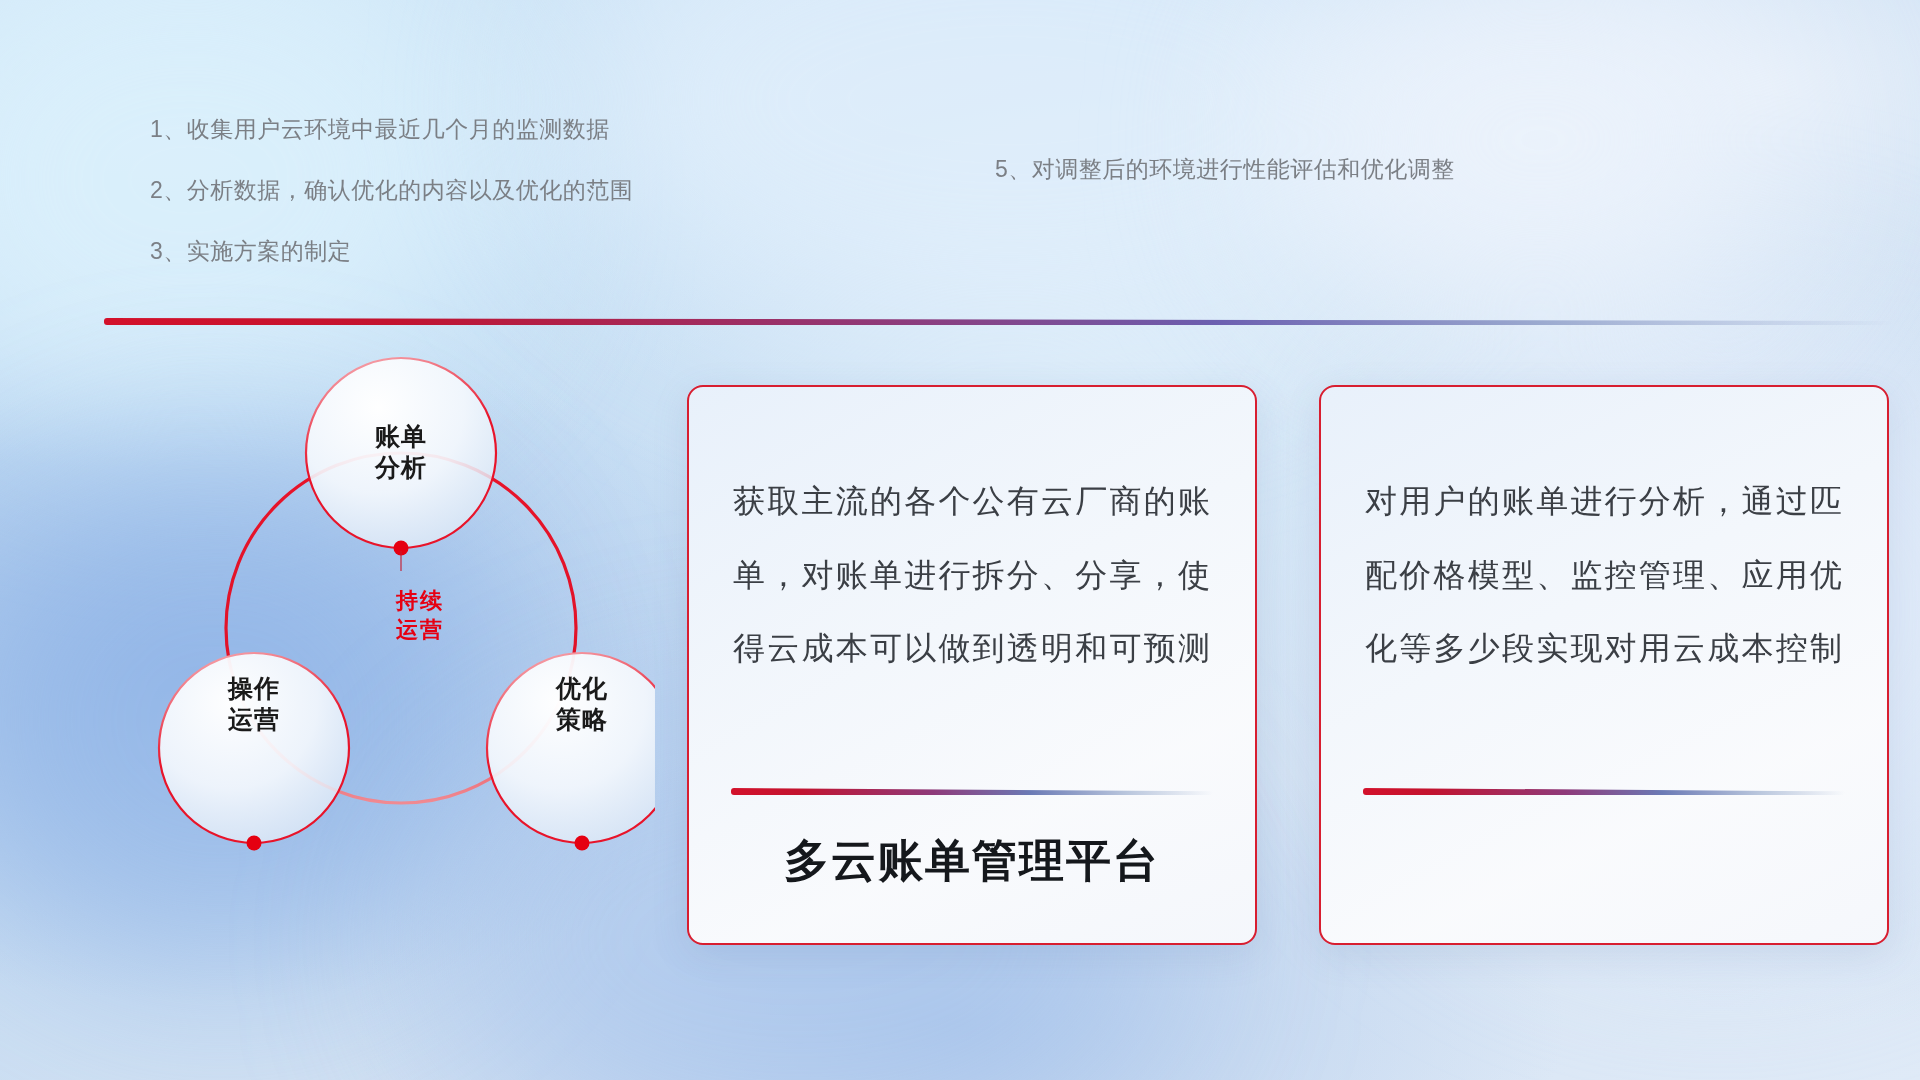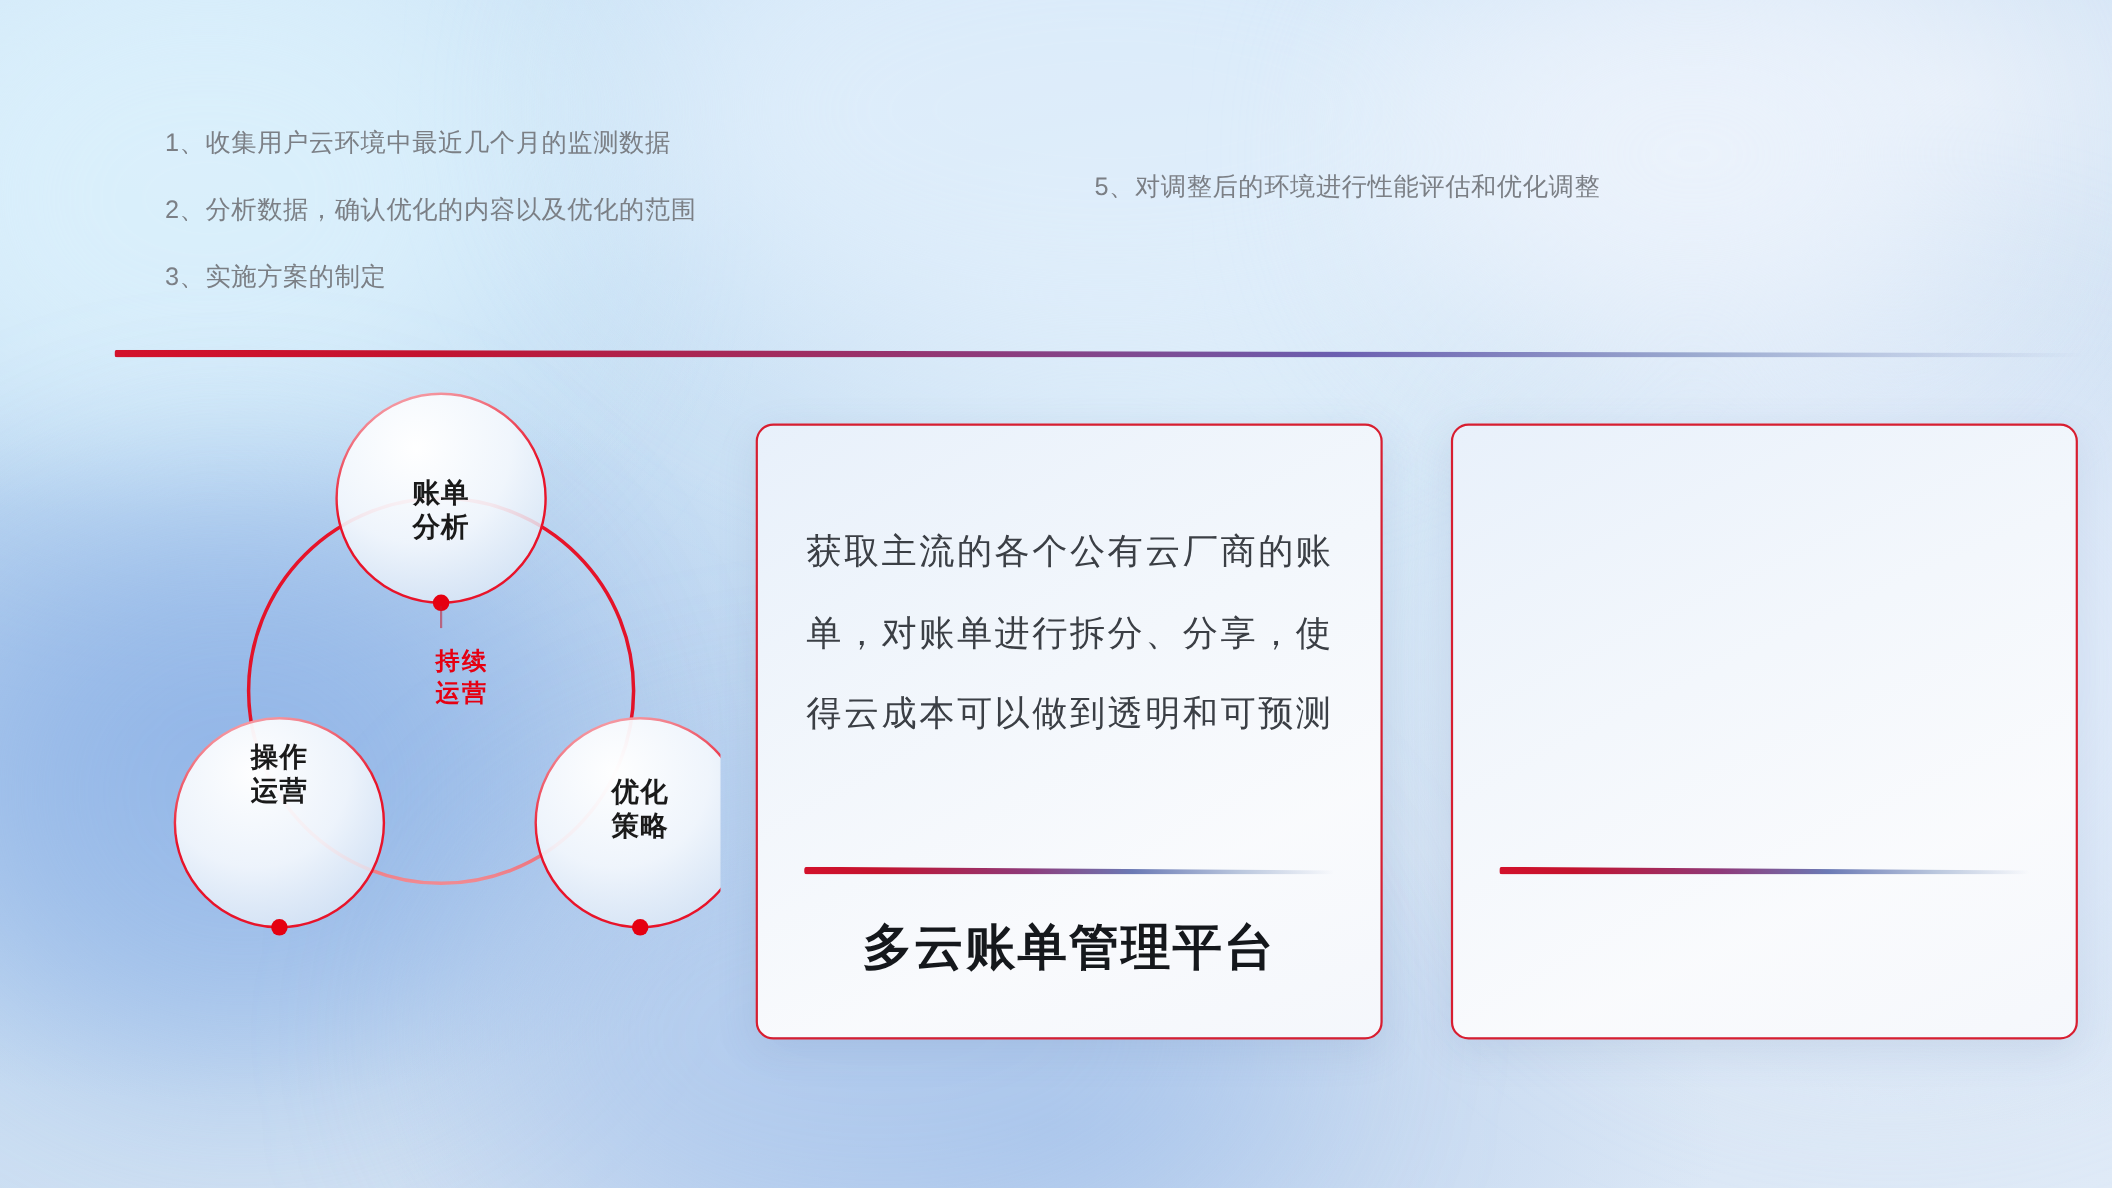--- a/index.html
+++ b/index.html
@@ -44,23 +44,23 @@
   }
 
   
   .venn { position:absolute; left:95px; top:355px; width:560px; height:600px; }
   .venn svg { position:absolute; inset:0; }
   .circ-label {
     position:absolute; text-align:center; color:#1a1a1a;
     font-weight:700; font-size:25px; line-height:1.25; letter-spacing:1px;
     white-space:nowrap;
   }
-  .circ-label.top    { left:231px; top:78px;  width:150px; }
+  .circ-label.top    { left:231px; top:66px;  width:150px; }
   .circ-label.bleft  { left:84px;  top:318px; width:150px; }
-  .circ-label.bright { left:412px; top:318px; width:150px;margin-top:32px; }
+  .circ-label.bright { left:412px; top:318px; width:150px; }
   .center-label {
     position:absolute; left:240px; top:232px; width:170px; text-align:center;
     color:#e60012; font-weight:700; font-size:22px; line-height:1.3; letter-spacing:2px;
   }
 
   
   .cards { position:absolute; left:687px; top:385px; display:flex; gap:62px; }
   .card {
     position:relative; width:570px; height:560px;
     border:2px solid #d81e30; border-radius:16px;
@@ -162,15 +162,16 @@
   </div>
 </div>
 
 <div class="cards">
   <div class="card">
     <div class="card-body">获取主流的各个公有云厂商的账单，对账单进行拆分、分享，使得云成本可以做到透明和可预测</div>
     <div class="card-rule"></div>
     <div class="card-title">多云账单管理平台</div>
   </div>
   <div class="card">
+    <div class="card-body">对用户的账单进行分析，通过匹配价格模型、监控管理、应用优化等多少段实现对用云成本控制</div>
     <div class="card-rule"></div>
   </div>
 </div>
 
 </body></html>

